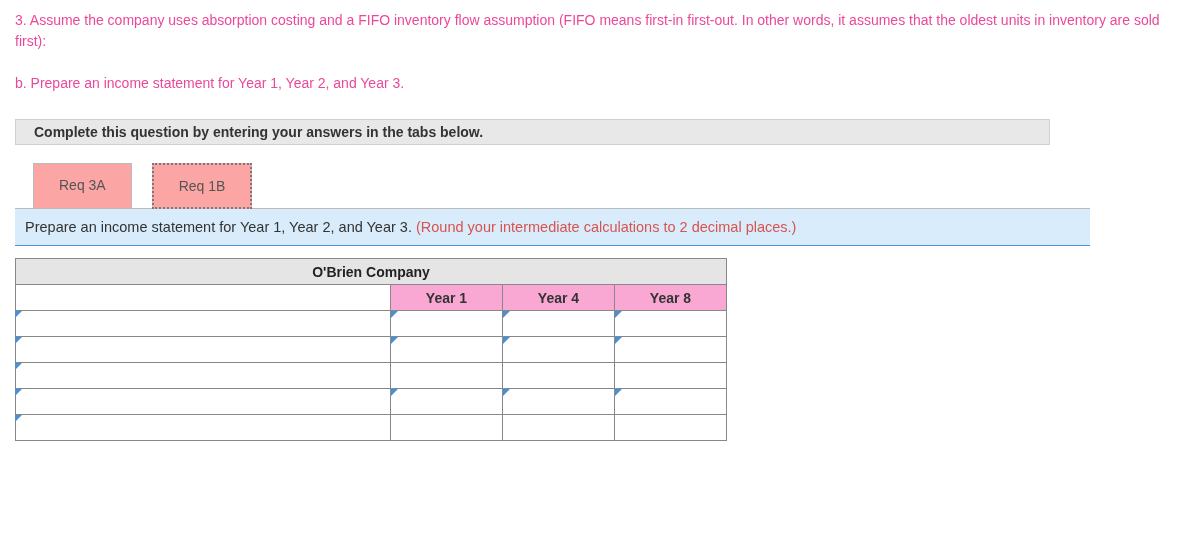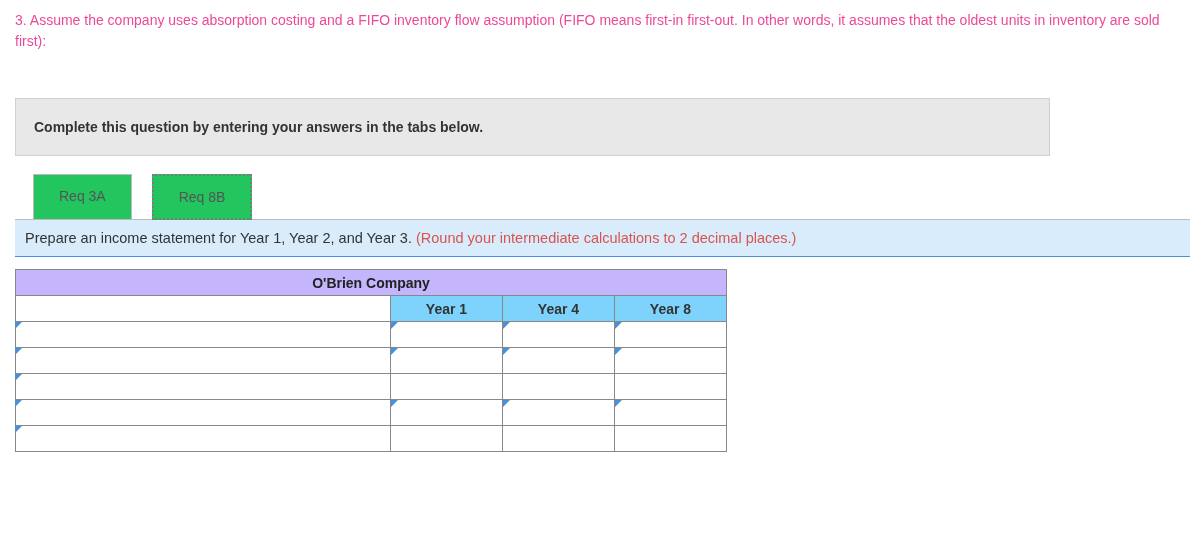--- a/index.html
+++ b/index.html
@@ -16,86 +16,86 @@
       padding: 10px 15px;
     }
     .question-text {
       line-height: 1.5;
       margin-bottom: 25px;
       color: #ec4899;
     }
     .instruction-panel {
       background: #e8e8e8;
       border: 1px solid #d0d0d0;
-      padding: 20px 18px;
+      padding: 4px 18px;
       margin-bottom: 18px;
       font-weight: bold;
       color: #333;
       width: 1035px;
     }
     .tabs-container {
       display: flex;
       gap: 20px;
       margin-left: 18px;
       margin-bottom: 0;
     }
     .tab {
       border: 1px solid #bbb;
       padding: 13px 25px;
-      background: #22c55e;
+      background: #fca5a5;
       font-size: 14px;
       cursor: pointer;
       color: #555;
     }
     .tab.active-dotted {
       border: 2px dotted #7a7a7a;
       border-bottom: 2px dotted #7a7a7a;
     }
     .prompt-bar {
       border-top: 1px solid #bbb;
       border-bottom: 1px solid #4a90d9;
       background: #d8ecfb;
       padding: 10px 10px;
       font-size: 14.5px;
       color: #333;
-      width: 1175px;
+      width: 1075px;
       margin-top: -1px;
     }
     .prompt-bar .highlight {
       color: #d9534f;
     }
     .table-wrap {
       margin-top: 12px;
     }
     table.income {
       border-collapse: collapse;
       width: 712px;
     }
     table.income td, table.income th {
       border: 1px solid #888;
       height: 26px;
       padding: 3px 6px;
       font-size: 14px;
       vertical-align: middle;
     }
     .hdr-blue {
-      background: #c4b5fd;
+      background: #e5e5e5;
       font-weight: bold;
       text-align: center;
       color: #222;
     }
     .label-col {
       width: 375px;
     }
     .year-col {
       width: 112px;
       text-align: center;
     }
     .year-hdr {
-      background: #7dd3fc;
+      background: #f9a8d4;
       text-align: center;
       font-weight: bold;
     }
     .cell-input {
       position: relative;
       background: #fff;
     }
     .cell-marker::before {
       content: "";
       position: absolute;
@@ -123,29 +123,30 @@
       border-top: 7px solid #4a90d9;
       border-right: 7px solid transparent;
     }
   </style>
 </head>
 <body>
 
 <div class="question-text">
   <span>3. Assume the company uses absorption costing and a FIFO inventory flow assumption (FIFO means first-in first-out. In other words, it assumes that the oldest units in inventory are sold first):</span><br>
   <br>
+  <span>b. Prepare an income statement for Year 1, Year 2, and Year 3.</span>
 </div>
 
 <div class="instruction-panel">
   <span>Complete this question by entering your answers in the tabs below.</span>
 </div>
 
 <div class="tabs-container">
   <div class="tab">Req 3A</div>
-  <div class="tab active-dotted">Req 8B</div>
+  <div class="tab active-dotted">Req 1B</div>
 </div>
 
 <div class="prompt-bar">
   <span>Prepare an income statement for Year 1, Year 2, and Year 3. </span><span class="highlight">(Round your intermediate calculations to 2 decimal places.)</span>
 </div>
 
 <div class="table-wrap">
   <table class="income">
     <tbody>
         <tr>

